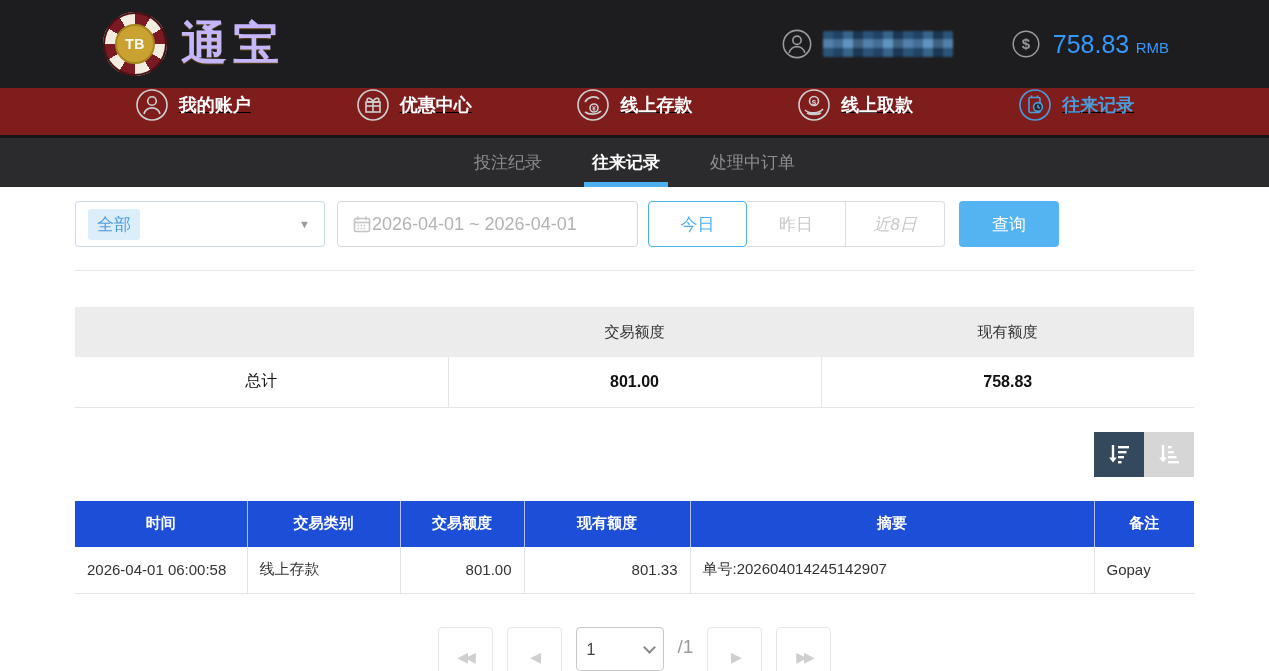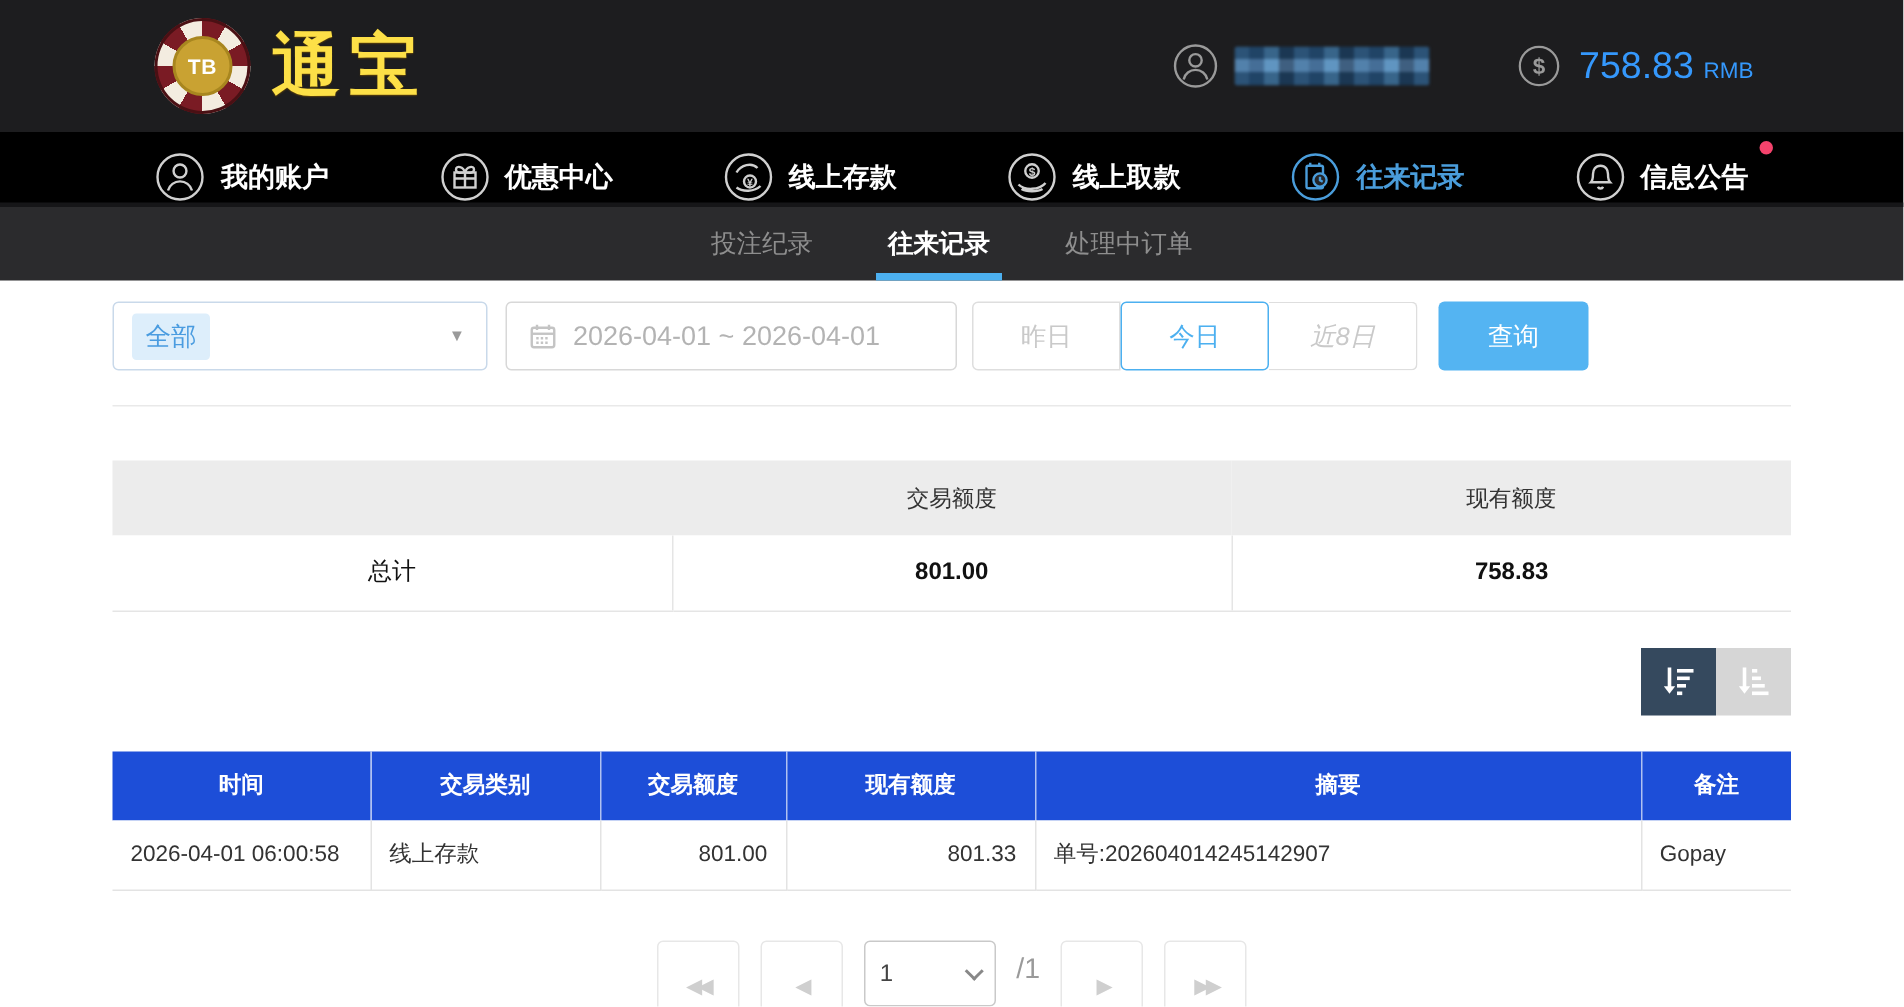--- a/index.html
+++ b/index.html
@@ -10,37 +10,37 @@
   .topbar { height:88px; background:#1d1d1f; display:flex; align-items:center; }
   .logo-wrap { display:flex; align-items:center; margin-left:103px; }
   .chip { width:64px; height:64px; border-radius:50%;
     background:repeating-conic-gradient(#7a1b24 0 30deg, #f3ece0 30deg 60deg);
     display:flex; align-items:center; justify-content:center;
     box-shadow:0 0 0 2px #4a1014 inset; }
   .chip-center { width:40px; height:40px; border-radius:50%; background:#c9a232;
     border:2px solid #a8861f; display:flex; align-items:center; justify-content:center;
     color:#fff; font-size:14px; font-weight:bold; letter-spacing:.5px; }
   .brand { margin-left:14px; font-family:"Liberation Serif","DejaVu Serif",serif;
-    font-size:46px; font-weight:bold; color:#fde047;
+    font-size:46px; font-weight:bold; color:#c4b5fd;
     text-shadow:0 1px 1px #5e4209; letter-spacing:6px; }
   .top-spacer { flex:1; }
   .user-area { display:flex; align-items:center; gap:10px; }
   .icon-circle { color:#9a9a9a; display:flex; }
   .mosaic { width:130px; height:26px; border-radius:2px; filter:blur(1.2px);
     background:
       repeating-linear-gradient(90deg,#3a6f9f 0 10px,#2b5a88 10px 20px,#4a86b8 20px 30px,#24496e 30px 40px),
       repeating-linear-gradient(0deg,rgba(0,0,0,.25) 0 9px,rgba(255,255,255,.12) 9px 18px);
     background-blend-mode:overlay; }
   .balance-area { display:flex; align-items:center; gap:12px; margin-left:58px; margin-right:100px; }
   .balance-amount { color:#3598fc; font-size:25px; }
   .balance-currency { color:#3598fc; font-size:15px; margin-left:2px; }
 
   
-  .mainnav { height:50px; background:#000000; display:flex; align-items:flex-end;
-    justify-content:space-evenly; padding:0 30px; border-bottom:3px solid #161618; }
+  .mainnav { height:50px; background:#7f1d1d; display:flex; align-items:flex-start;
+    justify-content:space-evenly; padding:0 30px; border-bottom:3px solid #161618;text-decoration:underline; }
   .nav-item { display:flex; align-items:center; gap:10px; color:#fff; font-size:18px;
     font-weight:bold; cursor:pointer; position:relative; }
   .nav-item .nav-ic { color:#d0d0d0; display:flex; }
   .nav-item.active { color:#4a9ddb; }
   .nav-item.active .nav-ic { color:#4a9ddb; }
   .nav-badge { position:absolute; top:-7px; right:-16px; width:9px; height:9px;
     border-radius:50%; background:#f4436c; }
 
   
   .subnav { height:49px; background:#2b2b2d; display:flex; align-items:stretch;
@@ -54,21 +54,21 @@
   
   .content { width:1119px; margin:0 auto; }
 
   .filter-row { display:flex; align-items:center; margin-top:14px; height:46px; }
   .type-select { width:250px; height:46px; border:1px solid #c9d9ea; border-radius:4px;
     display:flex; align-items:center; padding:0 12px; cursor:pointer; position:relative; }
   .type-chip { background:#ddeefb; color:#4a9ce0; font-size:17px; padding:4px 9px;
     border-radius:3px; }
   .select-arrow { position:absolute; right:14px; color:#9a9a9a; font-size:11px; }
   .date-box { width:301px; height:46px; border:1px solid #d8d8d8; border-radius:4px;
-    margin-left:12px; display:flex; align-items:center; padding:0 14px; gap:10px;
+    margin-left:12px; display:flex; align-items:center; padding:0 14px; 
     color:#b3b3b3; font-size:18px; cursor:pointer; }
   .cal-ic { color:#c4c4c4; display:flex; }
   .range-group { display:flex; margin-left:10px; }
   .range-btn { width:99px; height:46px; background:#fff; border:1px solid #dedede;
     color:#c9c9c9; font-size:17px; display:flex; align-items:center; justify-content:center;
     cursor:pointer; }
   .range-btn + .range-btn { border-left:none; }
   .range-btn:first-child { border-radius:4px 0 0 4px; }
   .range-btn:last-child { border-radius:0 4px 4px 0;font-style:italic; }
   .range-btn.active { border:1px solid #4cb0f0; color:#4cb0f0; border-radius:4px; }
@@ -214,31 +214,20 @@
         <rect x="11" y="9.5" width="11" height="15" rx="1.2"></rect>
         <line x1="13.5" y1="9.5" x2="13.5" y2="7.5"></line>
           <line x1="19.5" y1="9.5" x2="19.5" y2="7.5"></line>
         <circle cx="20" cy="19" r="4.4" fill="#252527"></circle>
         <path d="M20 16.8v2.4l1.8 1"></path>
       </svg>
     </span>
     <span>往来记录</span>
   </div>
 
-  <div class="nav-item">
-    <span class="nav-ic">
-      <svg width="34" height="34" viewBox="0 0 34 34" fill="none" stroke="currentColor" stroke-width="1.6">
-        <circle cx="17" cy="17" r="15"></circle>
-        <path d="M17 9.5c-3.4 0-5 2.8-5 5.5 0 4-1.4 5.5-1.4 5.5h12.8s-1.4-1.5-1.4-5.5c0-2.7-1.6-5.5-5-5.5z"></path>
-        <path d="M15.3 23.5a1.8 1.8 0 0 0 3.4 0"></path>
-      </svg>
-    </span>
-    <span>信息公告</span>
-    <span class="nav-badge"></span>
-  </div>
 </div>
 
 <div class="subnav">
   <div class="subtab">投注纪录</div>
   <div class="subtab active">往来记录</div>
   <div class="subtab">处理中订单</div>
 </div>
 
 <div class="content">
 
@@ -256,22 +245,22 @@
             <line x1="14" y1="2.5" x2="14" y2="6"></line>
           <line x1="2.5" y1="8.5" x2="17.5" y2="8.5"></line>
           <line x1="5.5" y1="11.5" x2="14.5" y2="11.5" stroke-dasharray="1.6 1.4"></line>
           <line x1="5.5" y1="14.5" x2="14.5" y2="14.5" stroke-dasharray="1.6 1.4"></line>
         </svg>
       </span>
       <span>2026-04-01 ~ 2026-04-01</span>
     </div>
 
     <div class="range-group">
+      <div class="range-btn active">今日</div>
       <div class="range-btn">昨日</div>
-      <div class="range-btn active">今日</div>
       <div class="range-btn">近8日</div>
     </div>
 
     <button class="search-btn">查询</button>
   </div>
 
   <hr class="divider">
 
   <table class="summary">
     <thead>

